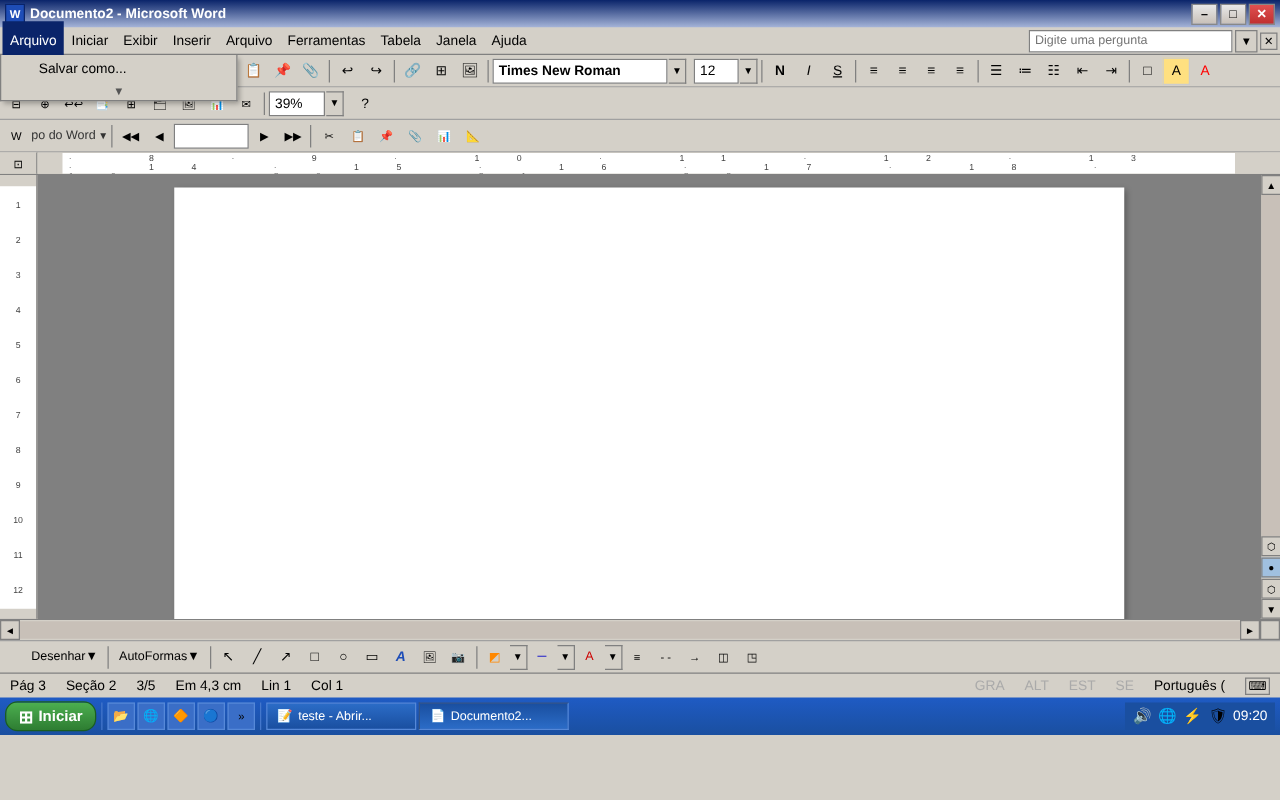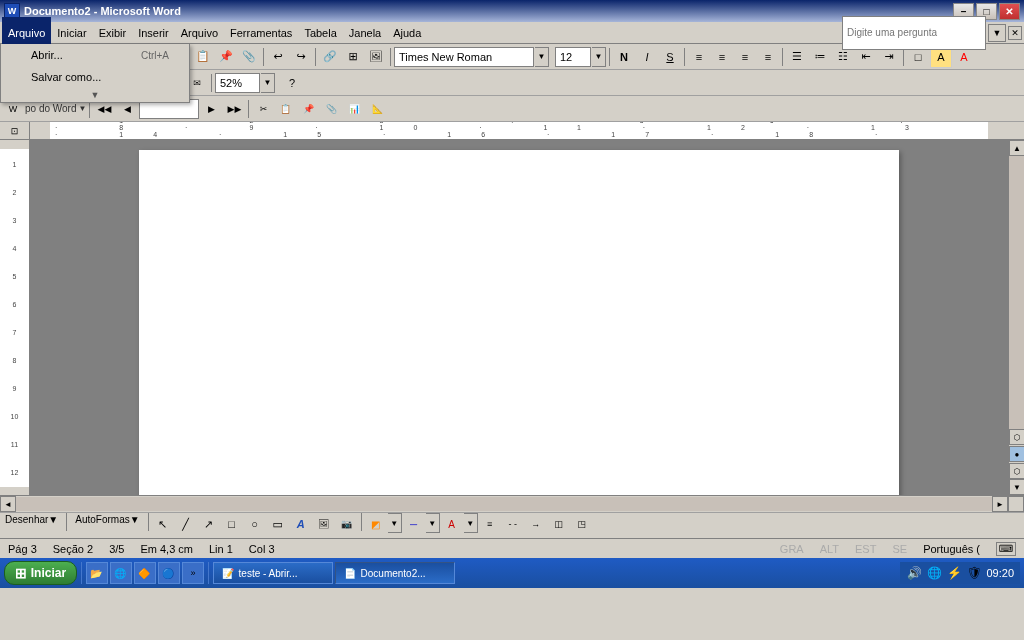--- a/index.html
+++ b/index.html
@@ -46,26 +46,26 @@
       color: #000;
     }
     .menu-item:hover, .menu-item.active { background: #0a246a; color: white; }
     .menu-search-area {
       margin-left: auto;
       display: flex;
       align-items: center;
       gap: 2px;
     }
     .menu-search-box {
-      width: 144px;
+      width: 163px;
       height: 18px;
       border: 1px solid #808080;
       background: white;
       font-size: 10px;
-      padding: 16px 4px;
+      padding: 0 4px;
       color: #888;
     }
     .search-btn {
       width: 18px; height: 18px; background: #d4d0c8; border: 1px solid #808080;
       display: flex; align-items: center; justify-content: center; cursor: pointer; font-size: 9px;
     }
     .close-search-btn {
       width: 14px; height: 14px; background: #d4d0c8; border: 1px solid #808080;
       display: flex; align-items: center; justify-content: center; cursor: pointer; font-size: 9px;
     }
@@ -239,22 +239,22 @@
       flex: 1; background: #c8c0b8; height: 14px;
     }
     .corner-btn {
       width: 16px; height: 16px; background: #d4d0c8; border: 1px solid #808080;
     }
 
     
     .draw-toolbar {
       background: #d4d0c8;
       height: 26px;
-      display: flex; 
-      padding: 0 0;
+      display: flex; align-items: center;
+      padding: 0 20px;
       border-top: 1px solid #a0a0a0;
       gap: 1px;
     }
 
     
     .status-bar {
       background: #d4d0c8;
       height: 20px;
       display: flex; align-items: center;
       padding: 0 8px;
@@ -336,24 +336,20 @@
   <div class="menu-item">Janela</div>
   <div class="menu-item">Ajuda</div>
   <div class="menu-search-area">
     <input class="menu-search-box" type="text" placeholder="Digite uma pergunta" style="">
     <div class="search-btn">▼</div>
     <div class="close-search-btn">✕</div>
   </div>
 
   <div class="dropdown-menu" style="left:0;">
     <div class="dropdown-item">
-      <span>Abrir...</span>
-      <span class="shortcut">Ctrl+A</span>
-    </div>
-    <div class="dropdown-item">
       <span>Salvar como...</span>
       <span class="shortcut"></span>
     </div>
     <div style="display:flex;align-items:center;justify-content:center;padding:2px 0;">
       <span style="font-size:9px;color:#555;">▼</span>
     </div>
   </div>
 </div>
 
 <div class="toolbar">
@@ -371,21 +367,21 @@
   <div class="toolbar-btn">📎</div>
   <div class="toolbar-separator"></div>
   <div class="toolbar-btn">↩</div>
   <div class="toolbar-btn">↪</div>
   <div class="toolbar-separator"></div>
   <div class="toolbar-btn">🔗</div>
   <div class="toolbar-btn">⊞</div>
   <div class="toolbar-btn">🖼</div>
   <div class="toolbar-separator"></div>
   <div class="font-name-box">
-    <span style="font-size:11px;">Times New Roman</span>
+    <span style="font-size:11px;font-weight:bold;">Times New Roman</span>
   </div>
   <div class="dropdown-arrow-btn">▼</div>
   <div style="width:4px;"></div>
   <div class="font-size-box">
     <span>12</span>
   </div>
   <div class="dropdown-arrow-btn">▼</div>
   <div class="toolbar-separator"></div>
   <div class="toolbar-btn" style="font-weight:bold;">N</div>
   <div class="toolbar-btn" style="font-style:italic;">I</div>
@@ -412,21 +408,21 @@
   <div class="toolbar-btn" style="font-size:9px;">⊕</div>
   <div class="toolbar-btn" style="font-size:9px;">↩↩</div>
   <div class="toolbar-btn" style="font-size:9px;">📑</div>
   <div class="toolbar-btn" style="font-size:9px;">⊞</div>
   <div class="toolbar-btn" style="font-size:9px;">🗂</div>
   <div class="toolbar-btn" style="font-size:9px;">🖼</div>
   <div class="toolbar-btn" style="font-size:9px;">📊</div>
   <div class="toolbar-btn" style="font-size:9px;">✉</div>
   <div class="toolbar-separator"></div>
   <div class="zoom-box">
-    <span>52%</span>
+    <span>39%</span>
   </div>
   <div class="dropdown-arrow-btn">▼</div>
   <div style="width:4px;"></div>
   <div class="toolbar-btn">?</div>
 </div>
 
 <div class="toolbar3">
   <div class="toolbar-btn" style="font-size:9px;">W</div>
   <div style="font-size:10px;color:#333;display:flex;align-items:center;">
     <span>po do Word</span>
@@ -534,21 +530,21 @@
   <div class="toolbar-btn" style="font-size:9px;">◫</div>
   <div class="toolbar-btn" style="font-size:9px;">◳</div>
 </div>
 
 <div class="status-bar">
   <span>Pág 3</span>
   <span>Seção 2</span>
   <span>3/5</span>
   <span>Em 4,3 cm</span>
   <span>Lin 1</span>
-  <span>Col 3</span>
+  <span>Col 1</span>
   <span style="flex:1;"></span>
   <span style="color:#aaa;">GRA</span>
   <span style="color:#aaa;">ALT</span>
   <span style="color:#aaa;">EST</span>
   <span style="color:#aaa;">SE</span>
   <span>Português (</span>
   <div style="width:20px;height:14px;background:#d4d0c8;border:1px solid #808080;display:flex;align-items:center;justify-content:center;">
     <span style="font-size:10px;">⌨</span>
   </div>
 </div>

